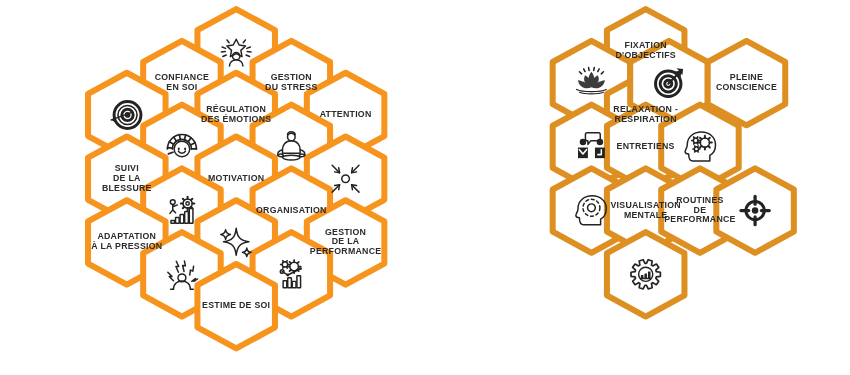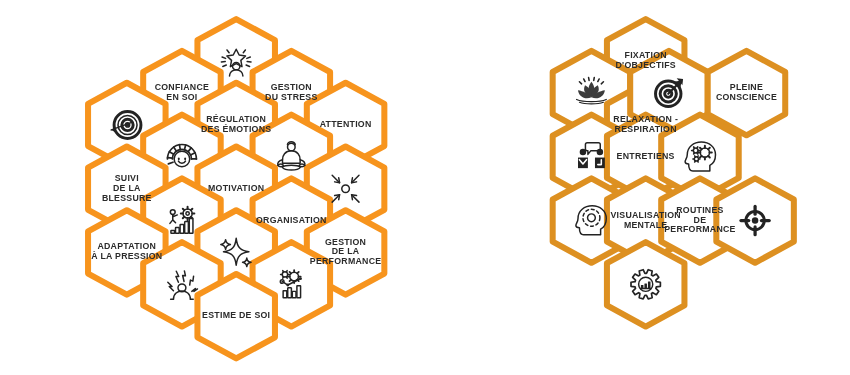--- a/index.html
+++ b/index.html
@@ -14,21 +14,21 @@
     font-family: "Liberation Sans", sans-serif;
   }
   #stage {
     position: relative;
     width: 850px;
     height: 375px;
     background: #ffffff;
   }
   .cluster {
     position: absolute;
-    top: 13px;
+    top: 3px;
     height: 323px;
   }
   #cluster-left  { left: 0px;   width: 450px; }
   #cluster-right { left: 450px; width: 400px; }
 
   .cluster svg {
     position: absolute;
     top: 0; left: 0;
     width: 100%;
     height: 100%;

